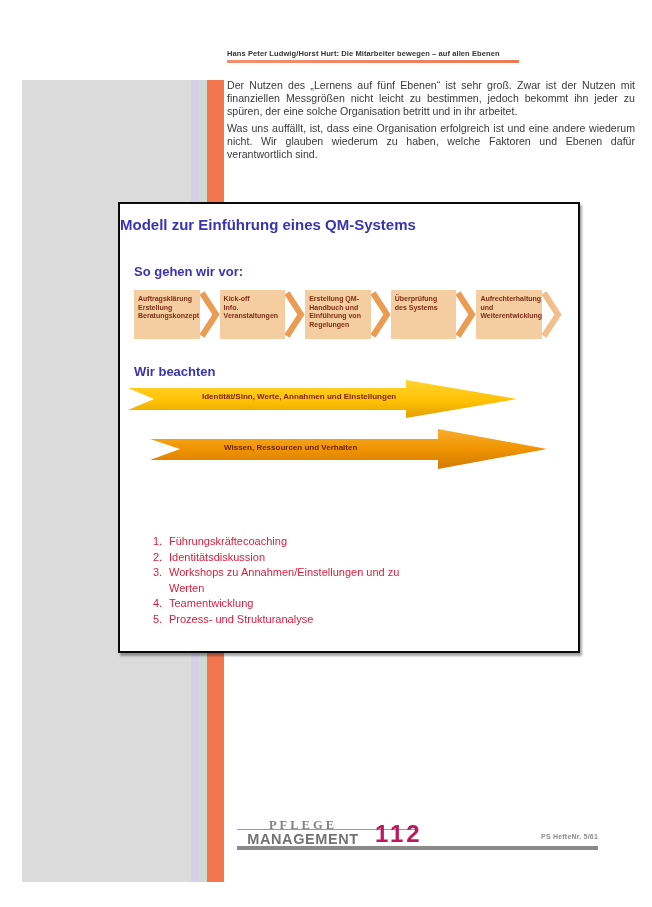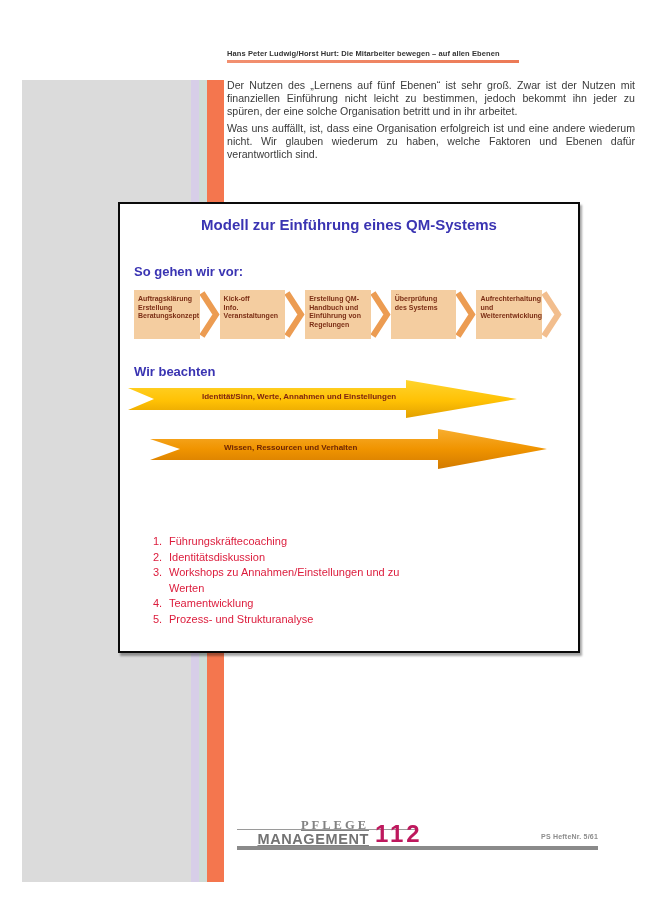--- a/index.html
+++ b/index.html
@@ -17,21 +17,21 @@
   .running-title{left:227px;top:49px;width:340px;font-size:7.5px;font-weight:700;color:#333;letter-spacing:.1px;white-space:nowrap;}
   .running-underline{left:227px;top:60px;width:292px;height:3px;background:linear-gradient(90deg,#F29070,#EC7A56);}
 
   
   .intro{left:227px;top:79px;width:408px;font-size:10.6px;line-height:13.2px;color:#3A3A3A;text-align:justify;}
   .intro p{margin:0 0 3px 0;}
 
   
   .figure-box{left:118px;top:202px;width:458px;height:447px;background:#ffffff;
               border:2px solid #0A0A0A;box-shadow:2px 3px 2px rgba(0,0,0,0.35);}
-  .fig-title{left:0;top:12px;width:100%;text-align:center;font-size:15px;font-weight:700;color:#3A34B2;}
+  .fig-title{left:0;top:12px;width:100%;text-align:left;font-size:15px;font-weight:700;color:#3A34B2;}
   .h-blue{font-weight:700;color:#3A34B2;}
   .process-heading{left:14px;top:60px;font-size:13px;}
   .process-band{left:14px;top:86px;width:428px;height:49px;display:flex;align-items:stretch;}
   .step{flex:1;background:#F4CDA0;color:#7C2F16;font-size:7px;line-height:8.6px;font-weight:700;
         padding:5px 2px 0 4px;box-sizing:border-box;overflow:hidden;}
   .chev{width:20px;flex:0 0 20px;}
   .attention-heading{left:14px;top:160px;font-size:13px;}
   .arrow{overflow:visible;}
   .arrow1{left:8px;top:175px;width:390px;height:40px;}
   .arrow2{left:30px;top:223px;width:398px;height:44px;}
@@ -39,21 +39,21 @@
   .arrow1 .arrow-label{left:42px;top:13px;color:#7E2410;padding-left:32px;}
   .arrow2 .arrow-label{left:74px;top:16px;color:#6E2604;}
   .methods-heading{left:19px;top:288px;font-size:13.5px;}
   .methods{left:33px;top:330px;width:252px;font-size:11px;line-height:15.6px;color:#DC1C3C;font-weight:400;}
   .method{display:flex;}
   .method .num{width:16px;flex:0 0 16px;}
   .method .lbl{flex:1;}
 
   
   .logo-rule{left:237px;top:829px;width:180px;height:1px;background:#9A9A9A;}
-  .logo{left:237px;top:820px;width:132px;text-align:right;color:#828282;text-decoration:underline;}
+  .logo{left:237px;top:820px;width:132px;text-align:center;color:#828282;}
   .logo-pflege{position:relative;font-family:"Liberation Serif",serif;font-weight:700;font-size:12.5px;
                letter-spacing:3px;line-height:11px;}
   .logo-mgmt{position:relative;font-weight:700;font-size:14.5px;letter-spacing:.6px;line-height:14px;
              margin-top:1px;color:#737373;}
   .footer-rule{left:237px;top:846px;width:361px;height:4px;background:#8A8A8A;}
   .page-number{left:375px;top:820px;font-size:24px;font-weight:700;color:#be185d;letter-spacing:3px;}
   .issue{left:508px;top:833px;width:90px;text-align:right;font-size:7px;font-weight:700;color:#8C8C8C;letter-spacing:.2px;white-space:nowrap;}
 </style>
 </head>
 <body>
@@ -62,21 +62,21 @@
 
   <div class="abs gray-panel"></div>
   <div class="abs stripe-lavender"></div>
   <div class="abs stripe-teal"></div>
   <div class="abs stripe-orange"></div>
 
   <div class="abs running-title">Hans Peter Ludwig/Horst Hurt: Die Mitarbeiter bewegen – auf allen Ebenen</div>
   <div class="abs running-underline"></div>
 
   <div class="abs intro">
-    <p>Der Nutzen des „Lernens auf fünf Ebenen“ ist sehr groß. Zwar ist der Nutzen mit finanziellen Einführung nicht leicht zu bestimmen, jedoch bekommt ihn jeder zu spüren, der eine solche Organisation betritt und in ihr arbeitet.</p>
+    <p>Der Nutzen des „Lernens auf fünf Ebenen“ ist sehr groß. Zwar ist der Nutzen mit finanziellen Messgrößen nicht leicht zu bestimmen, jedoch bekommt ihn jeder zu spüren, der eine solche Organisation betritt und in ihr arbeitet.</p>
     <p>Was uns auffällt, ist, dass eine Organisation erfolgreich ist und eine andere wiederum nicht. Wir glauben wiederum zu haben, welche Faktoren und Ebenen dafür verantwortlich sind.</p>
   </div>
 
   <div class="abs figure-box">
     <div class="abs fig-title">Modell zur Einführung eines QM-Systems</div>
 
     <div class="abs h-blue process-heading">So gehen wir vor:</div>
 
     <div class="abs process-band">
       <div class="step">

